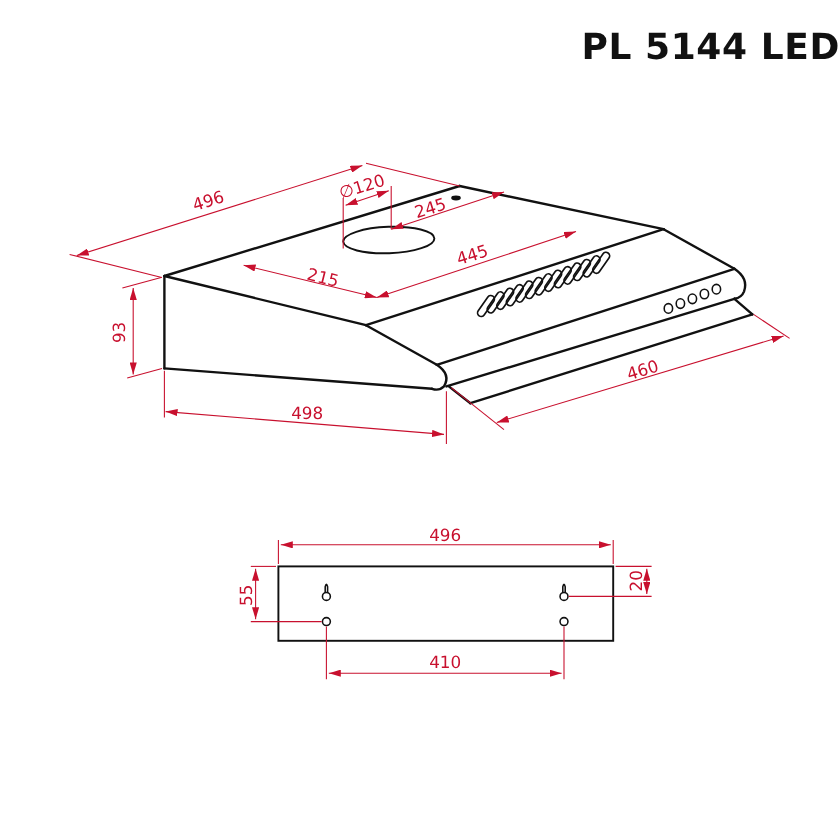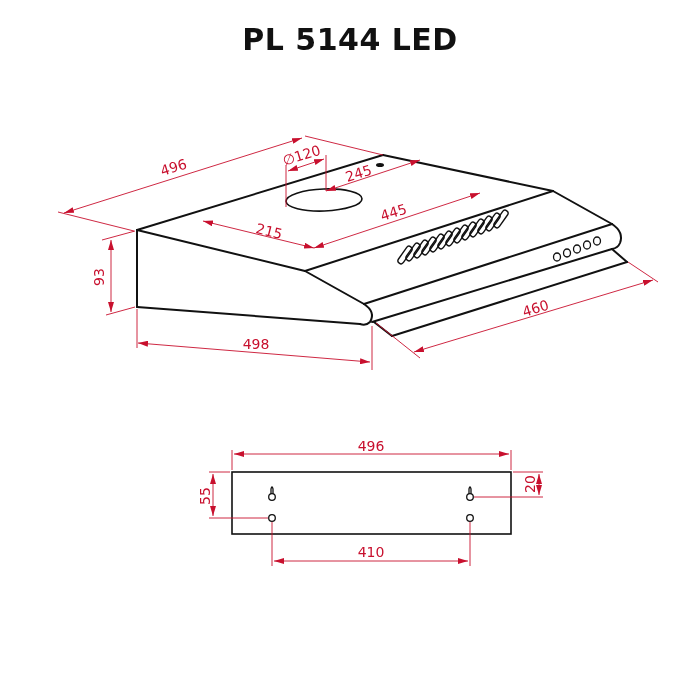--- a/index.html
+++ b/index.html
@@ -1,17 +1,17 @@
 <!DOCTYPE html>
 <html><head>
   <meta charset="utf-8">
   <style>
     html, body { margin: 0; padding: 0; background: #ffffff; }
     body { width: 700px; height: 700px; position: relative; overflow: hidden; font-family: "DejaVu Sans", sans-serif; }
-    .title { position: absolute; top: 22px; left: 0; width: 700px; text-align: center; font-family: "DejaVu Sans", sans-serif; font-weight: bold; font-size: 30px; color: #111111; letter-spacing: 0.5px; }
+    .title { position: absolute; top: 22px; left: 0; width: 700px; text-align: right; font-family: "DejaVu Sans", sans-serif; font-weight: bold; font-size: 30px; color: #111111; letter-spacing: 0.5px; }
     svg { position: absolute; left: 0; top: 0; }
     .dim-text { font-family: "DejaVu Sans", sans-serif; font-size: 14px; fill: #c8102e; }
     .ol { stroke: #111; stroke-width: 2; fill: none; stroke-linejoin: round; stroke-linecap: round; }
     .olt { stroke: #111; stroke-width: 1.6; fill: none; }
     .dim { stroke: #c8102e; stroke-width: 0.9; fill: none; }
   </style>
 </head>
 <body>
 
 <div class="title">PL 5144 LED</div>

